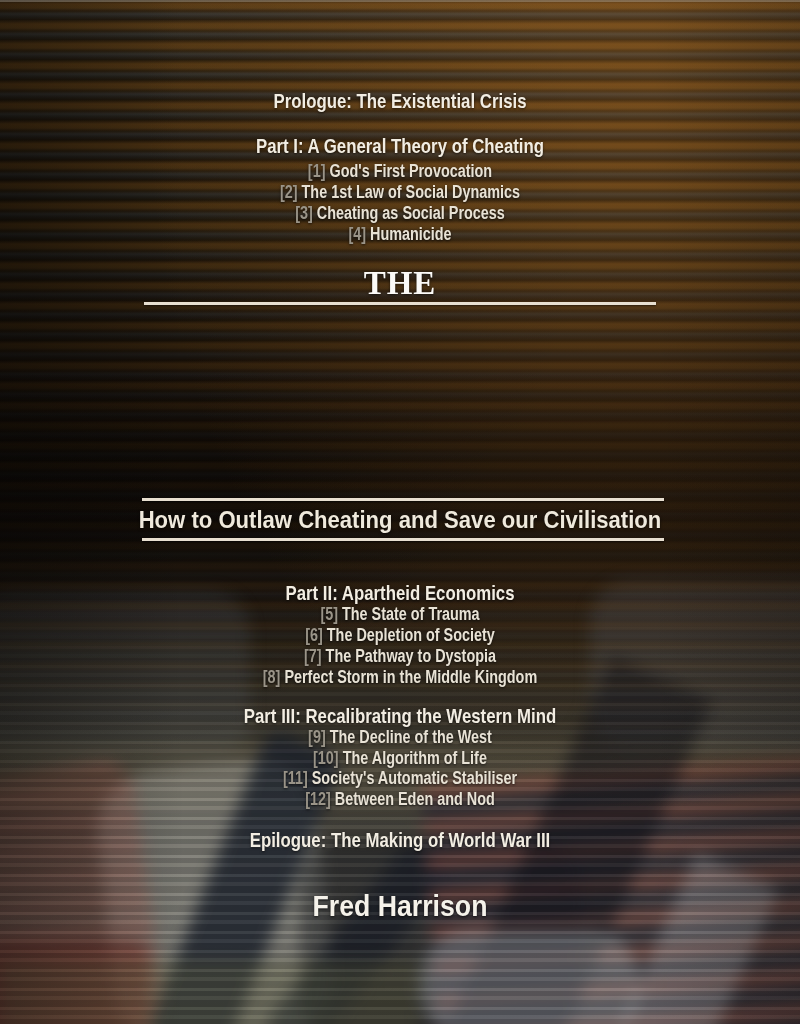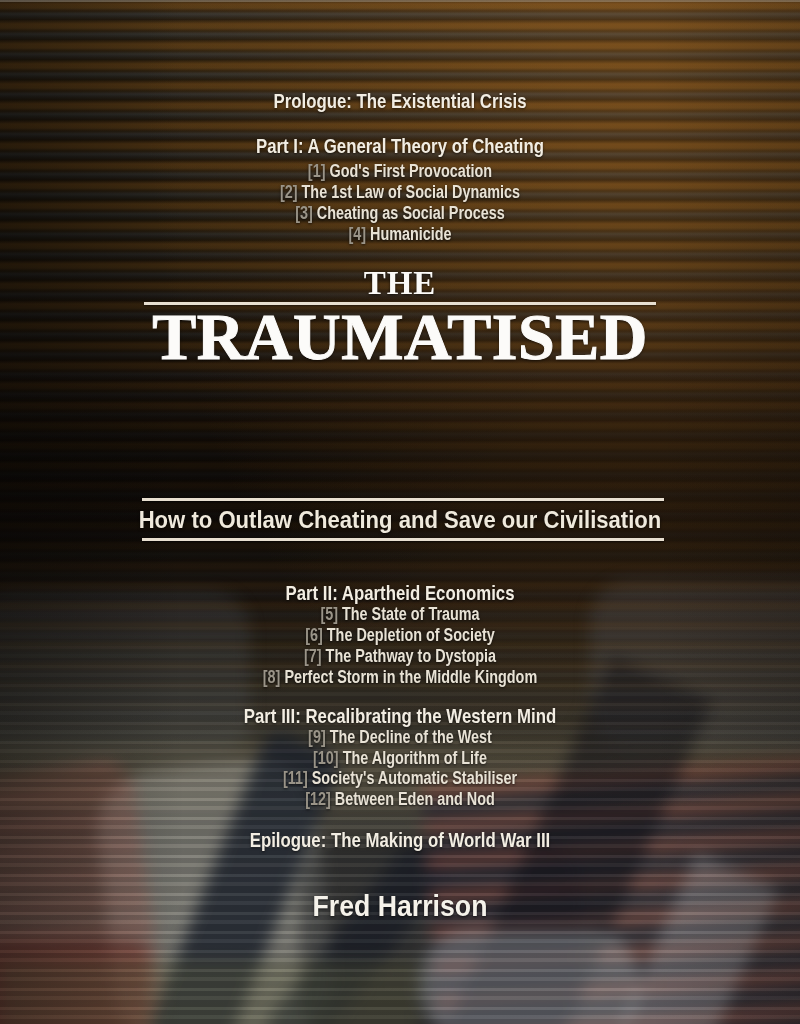--- a/index.html
+++ b/index.html
@@ -124,21 +124,20 @@
     <div class="line heading cond prologue">Prologue: The Existential Crisis</div>
 
     <div class="line heading cond p1-head">Part I: A General Theory of Cheating</div>
     <div class="line chapter cond p1-c1"><span class="num">[1]</span> <span>God's First Provocation</span></div>
     <div class="line chapter cond p1-c2"><span class="num">[2]</span> <span>The 1st Law of Social Dynamics</span></div>
     <div class="line chapter cond p1-c3"><span class="num">[3]</span> <span>Cheating as Social Process</span></div>
     <div class="line chapter cond p1-c4"><span class="num">[4]</span> <span>Humanicide</span></div>
 
     <div class="line title-the">THE</div>
     <div class="rule rule-the"></div>
-    <div class="line title-word1">TRAUMATISED</div>
 
     <div class="rule rule-sub-top"></div>
     <div class="line subtitle">How to Outlaw Cheating and Save our Civilisation</div>
     <div class="rule rule-sub-bot"></div>
 
     <div class="line heading cond p2-head">Part II: Apartheid Economics</div>
     <div class="line chapter cond p2-c1"><span class="num">[5]</span> <span>The State of Trauma</span></div>
     <div class="line chapter cond p2-c2"><span class="num">[6]</span> <span>The Depletion of Society</span></div>
     <div class="line chapter cond p2-c3"><span class="num">[7]</span> <span>The Pathway to Dystopia</span></div>
     <div class="line chapter cond p2-c4"><span class="num">[8]</span> <span>Perfect Storm in the Middle Kingdom</span></div>

